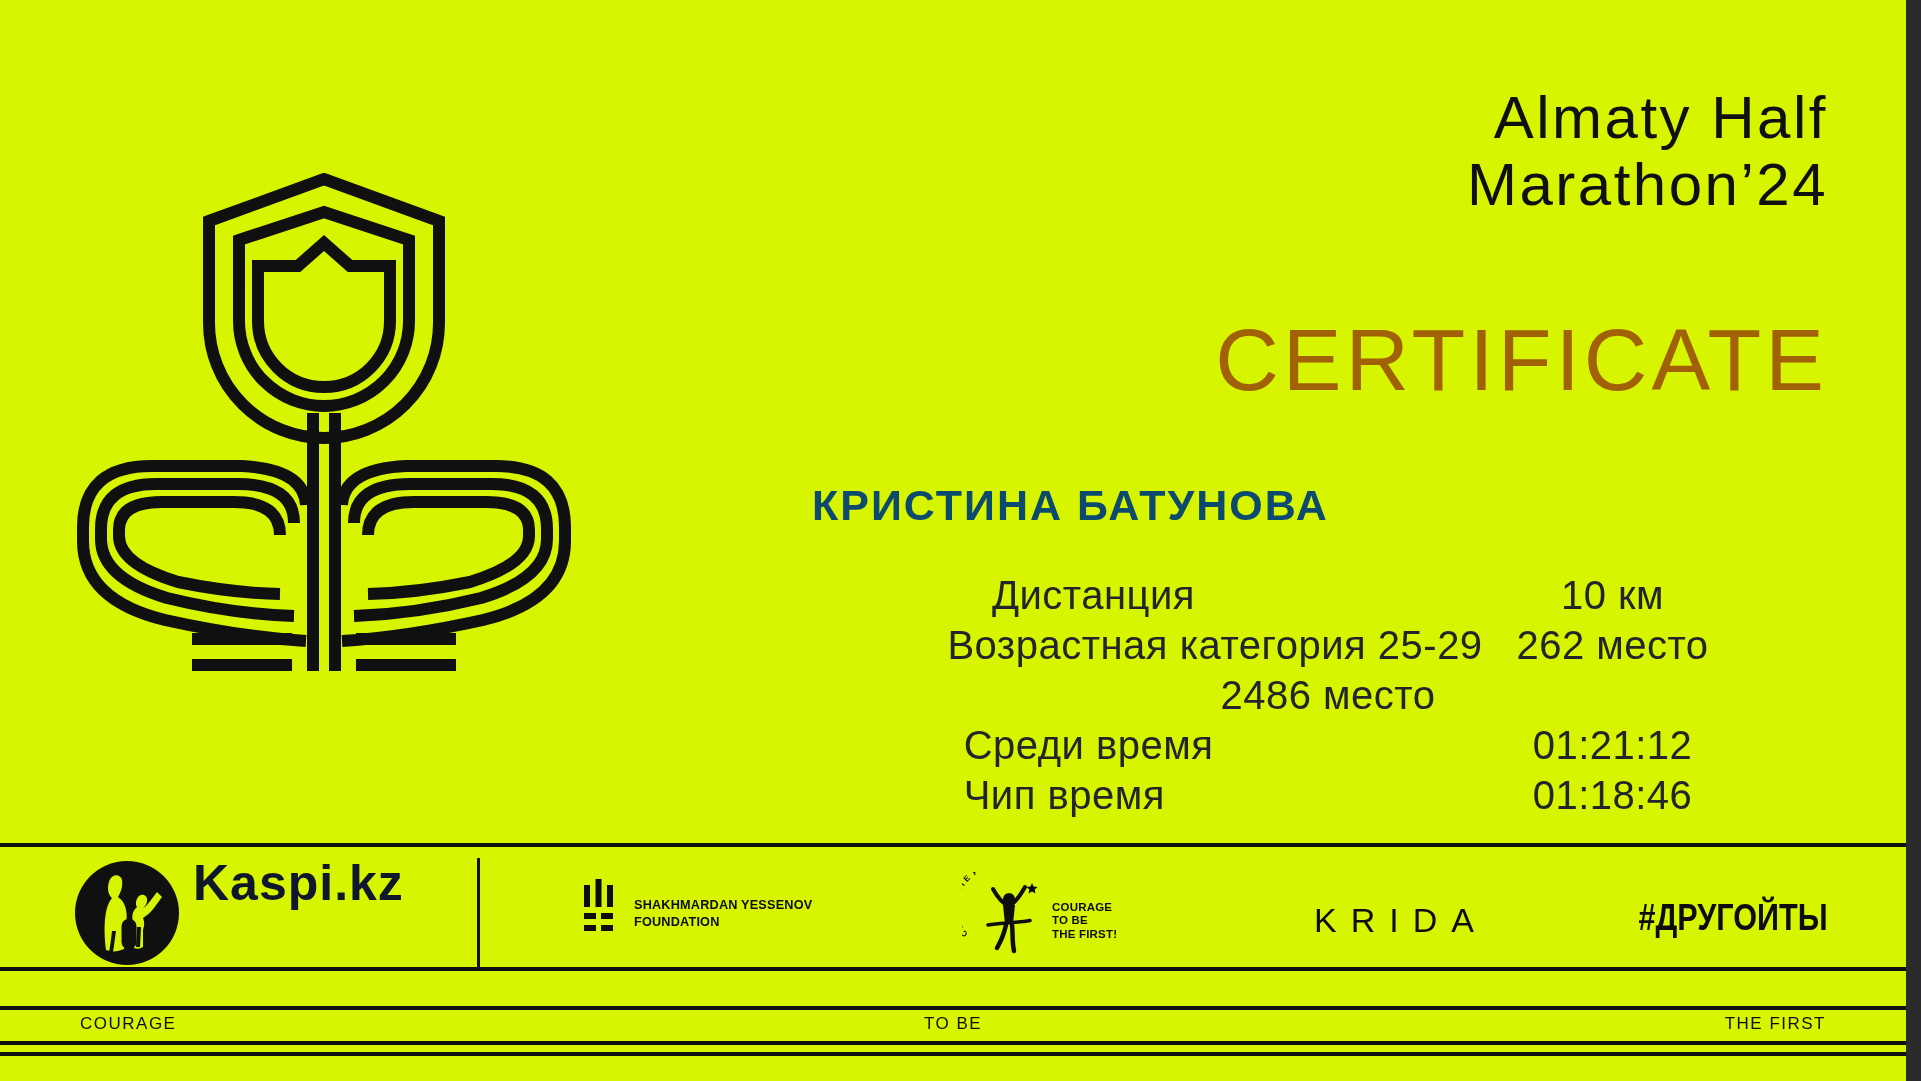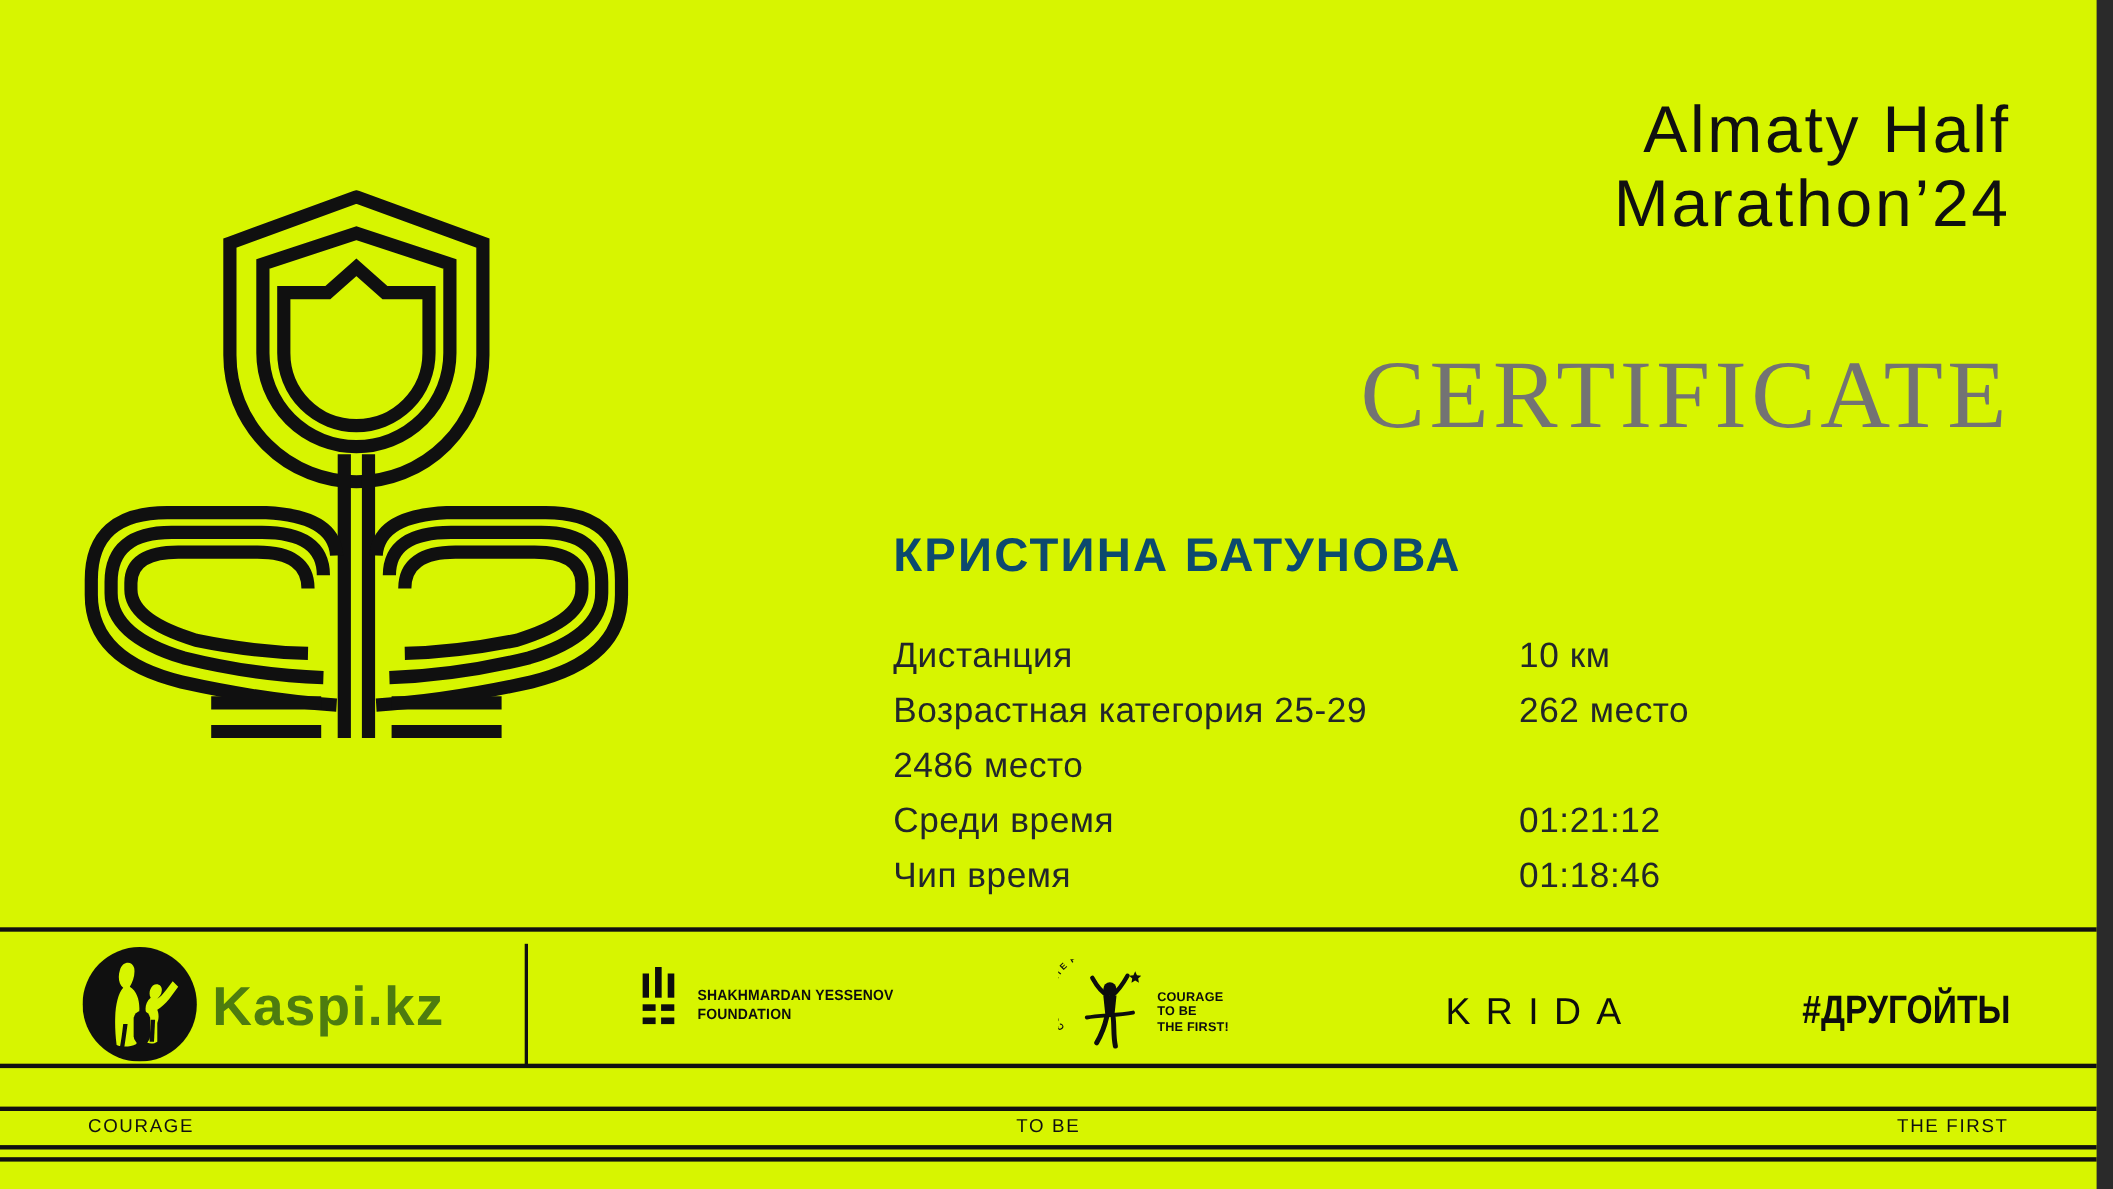--- a/index.html
+++ b/index.html
@@ -18,46 +18,45 @@
     text-align:right;
     font-size:60px;line-height:67px;
     font-weight:500;letter-spacing:2.5px;
     color:#101010;
   }
   
   .certificate-title{
     top:314px;right:78px;
     font-size:88px;line-height:92px;
     font-weight:500;letter-spacing:4px;
-    color:#737373;
-    font-family:Liberation Serif, serif;
+    color:#a16207;
   }
   
   .participant-name{
     top:482px;left:812px;
     font-size:43px;line-height:46px;
     font-weight:700;letter-spacing:2px;
     color:#0c4a6e;
   }
   
   .stats{top:570px;left:812px;width:1032px;color:#22262B;}
-  .stat-row{display:flex;height:50px;align-items:center;font-size:32px;}
+  .stat-row{display:flex;height:50px;align-items:center;font-size:40px;justify-content:center;}
   .stat-label{width:569px;flex:0 0 569px;letter-spacing:0.5px;}
   .stat-value{letter-spacing:0.5px;}
   
   .rule{left:0;width:1921px;height:4px;background:#101010;}
   .rule-footer-top{top:843px;}
   .rule-footer-bottom{top:967px;}
   .rule-strip-1{top:1006px;height:4px;}
   .rule-strip-2{top:1041px;height:4px;}
   .rule-strip-3{top:1052px;height:4px;}
   .kaspi-mark{top:861px;left:75px;}
   .kaspi-word{
-    top:886px;left:193px;
-    font-size:50px;font-weight:700;letter-spacing:1px;color:#4d7c0f;
+    top:854px;left:193px;
+    font-size:50px;font-weight:700;letter-spacing:1px;color:#0f172a;
   }
   .footer-divider{top:858px;left:477px;width:3px;height:112px;background:#101010;}
   .yessenov{top:879px;left:584px;display:flex;align-items:flex-start;justify-content:space-between;}
   .yessenov-text{
     margin-left:20px;margin-top:17px;
     font-size:13.5px;line-height:17px;font-weight:700;letter-spacing:0.2px;color:#0d0d0d;
     transform:scaleX(0.94);transform-origin:left top;white-space:nowrap;
   }
   .corporate{top:872px;left:962px;display:flex;align-items:center;}
   .corporate-text{

